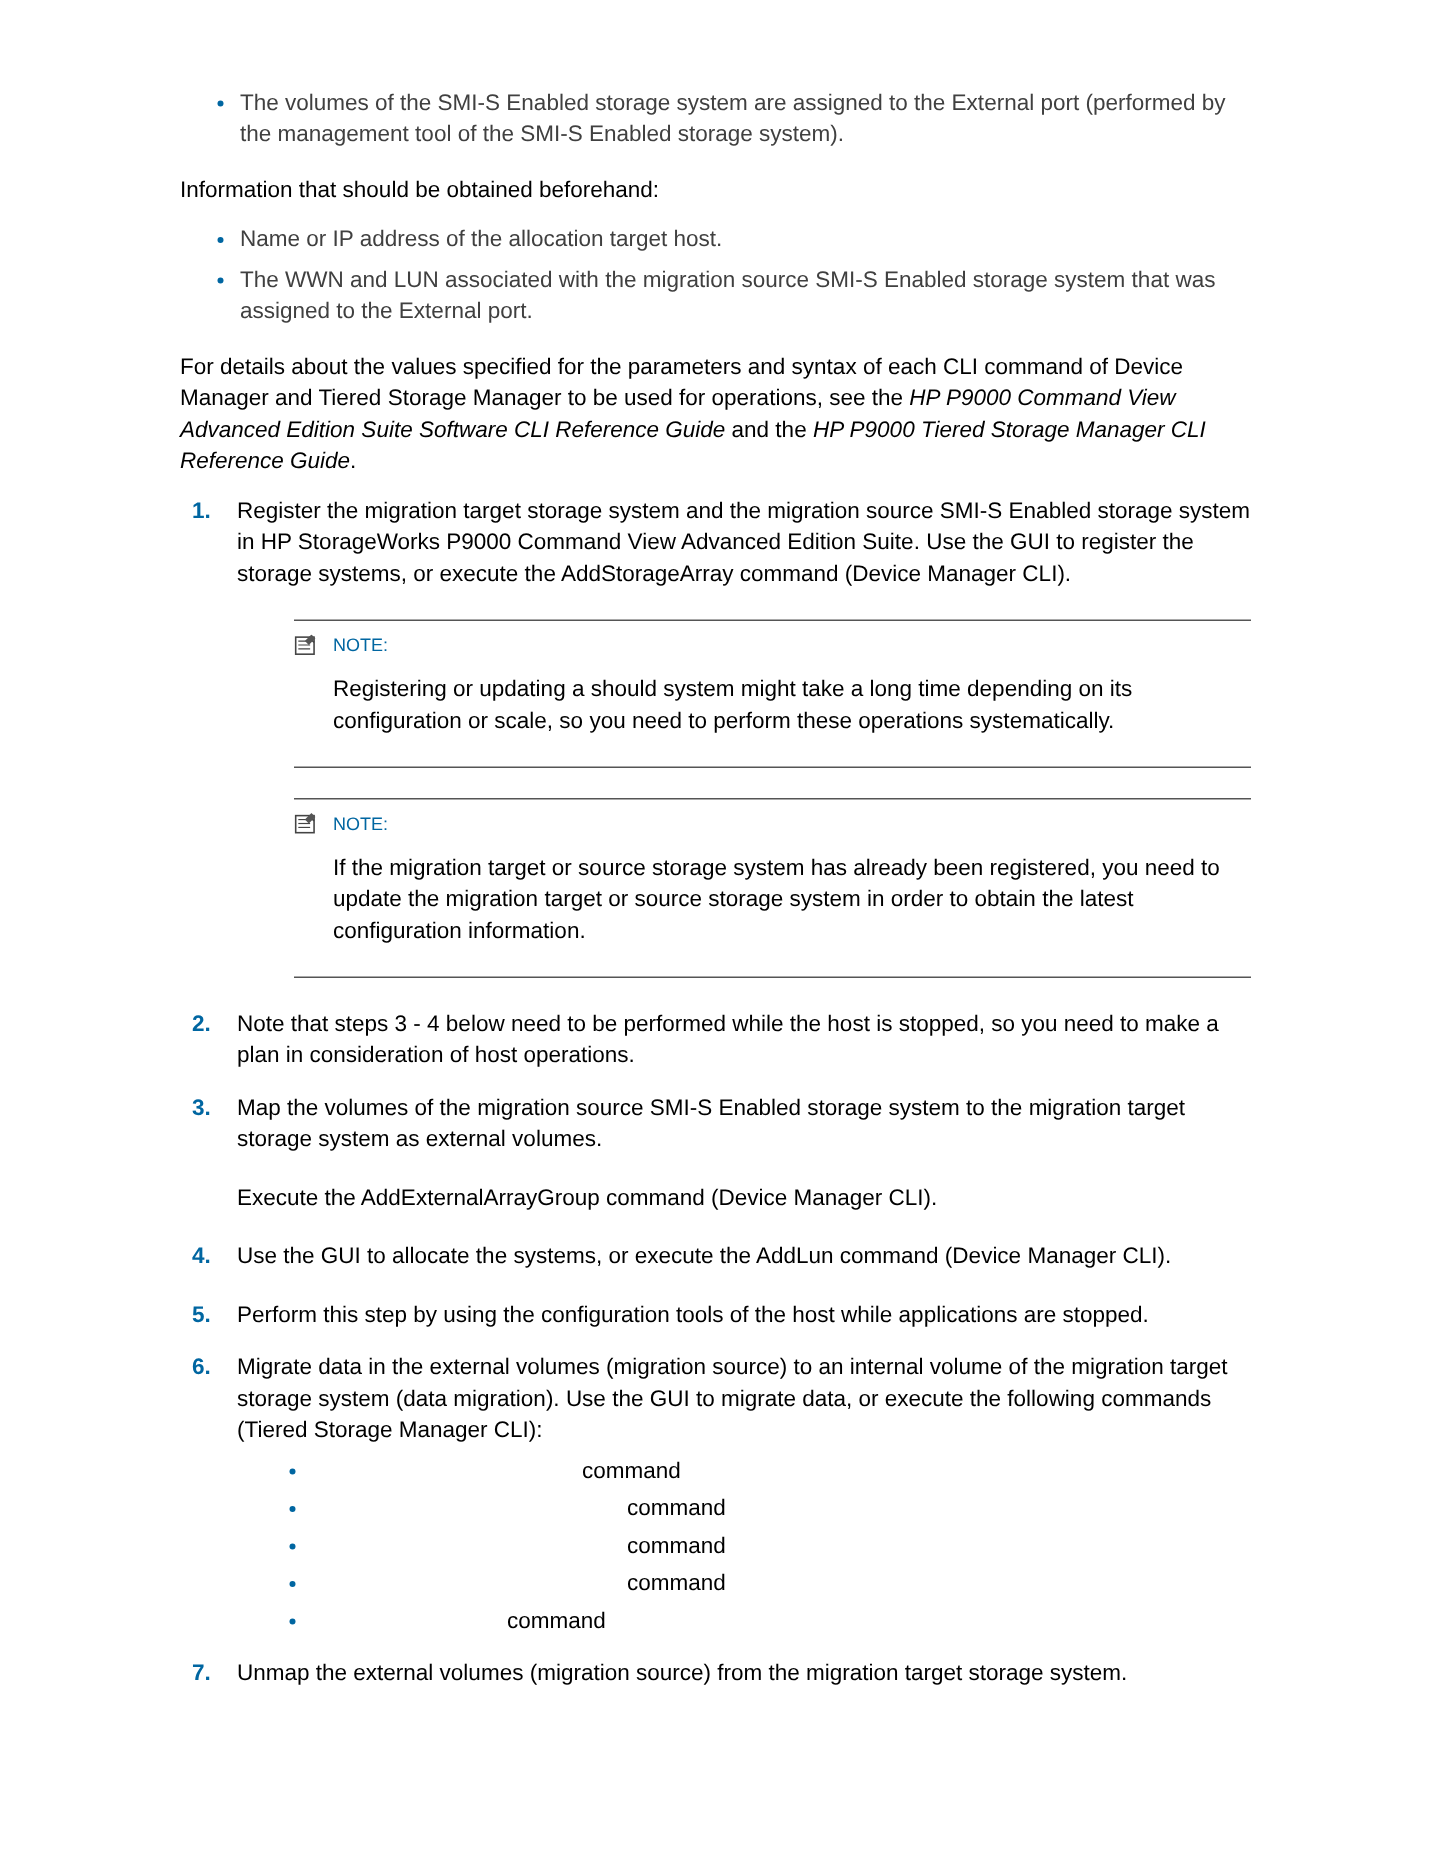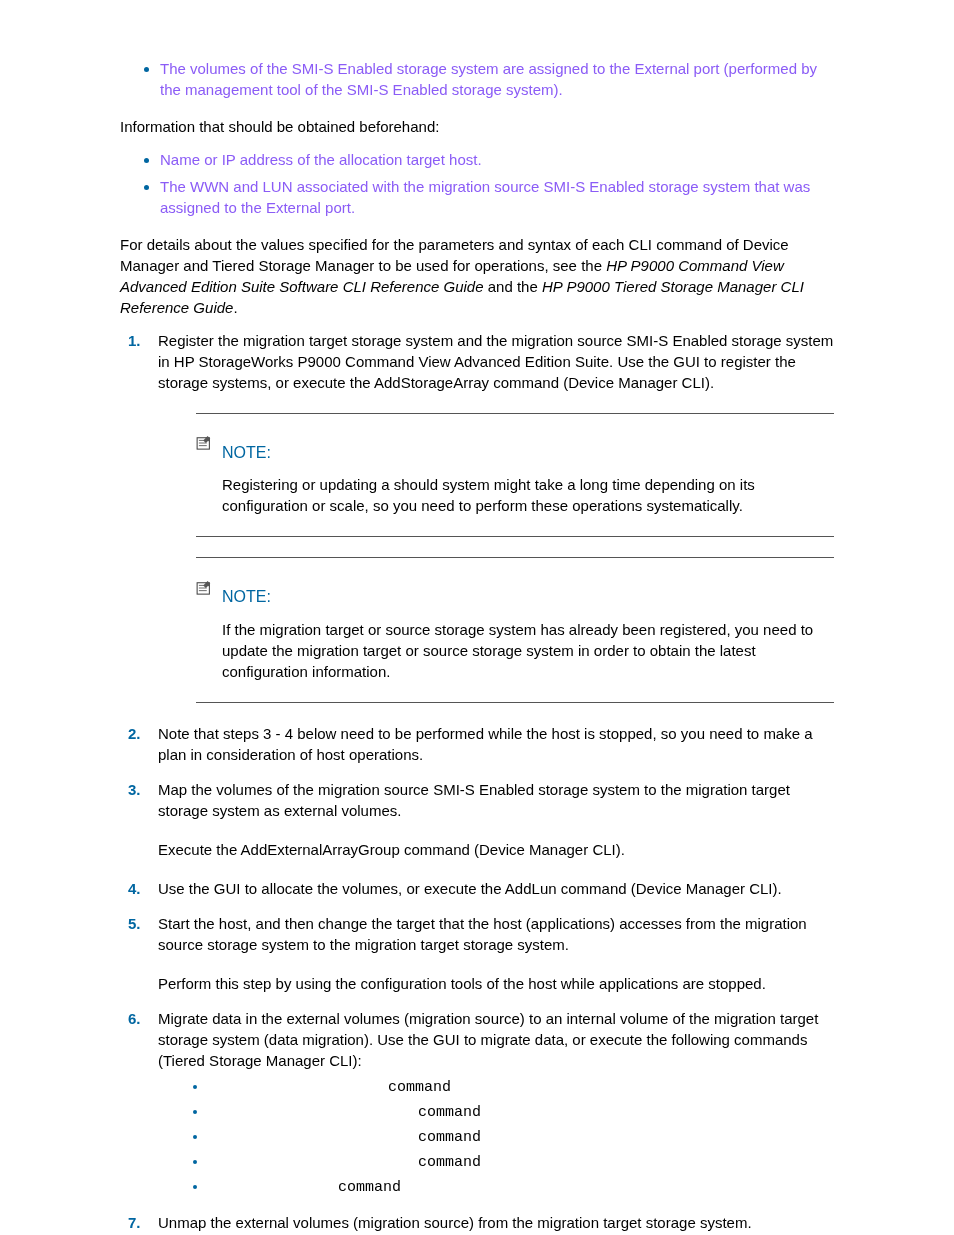--- a/index.html
+++ b/index.html
@@ -12,21 +12,21 @@
       width: 954px;
       box-sizing: border-box;
     }
     ul.bullet {
       list-style-type: disc;
       margin: 8px 0 16px 0;
       padding-left: 40px;
     }
     ul.bullet li {
       margin-bottom: 6px;
-      color: #8b5cf6;
+      color: #404040;
     }
     ul.bullet li::marker {
       color: #0066a1;
     }
     ol.steps {
       list-style: none;
       margin: 10px 0 0 0;
       padding: 0;
     }
     ol.steps > li {
@@ -59,34 +59,32 @@
       margin-bottom: 10px;
     }
     .note-icon {
       width: 18px;
       height: 14px;
       margin-right: 8px;
       flex-shrink: 0;
     }
     .note-label {
       color: #0066a1;
-      font-size: 16px;
-      margin-top: 20px;
+      font-size: 12px;
     }
     .note-body {
       margin-left: 26px;
     }
     .sub-bullets {
       list-style-type: disc;
       margin: 6px 0 0 0;
       padding-left: 50px;
     }
     .sub-bullets li {
       margin-bottom: 4px;
-      font-family: Liberation Mono, monospace;
     }
     .sub-bullets li::marker {
       color: #0066a1;
     }
     .cmd-word {
       display: inline-block;
     }
     .step-extra {
       margin-top: 18px;
     }
@@ -151,26 +149,25 @@
   </li>
 
   <li>
     <span class="step-num">3.</span>
     <div>Map the volumes of the migration source SMI-S Enabled storage system to the migration target storage system as external volumes.</div>
     <div class="step-extra">Execute the AddExternalArrayGroup command (Device Manager CLI).</div>
   </li>
 
   <li>
     <span class="step-num">4.</span>
-    <div class="step-extra">Use the GUI to allocate the volumes, or execute the AddLun command (Device Manager CLI).</div>
+    <div class="step-extra">Use the GUI to allocate the systems, or execute the AddLun command (Device Manager CLI).</div>
   </li>
 
   <li>
     <span class="step-num">5.</span>
-    <div>Start the host, and then change the target that the host (applications) accesses from the migration source storage system to the migration target storage system.</div>
     <div class="step-extra">Perform this step by using the configuration tools of the host while applications are stopped.</div>
   </li>
 
   <li>
     <span class="step-num">6.</span>
     <div>Migrate data in the external volumes (migration source) to an internal volume of the migration target storage system (data migration). Use the GUI to migrate data, or execute the following commands (Tiered Storage Manager CLI):</div>
     <ul class="sub-bullets">
       <li><span class="cmd-word" style="padding-left:180px">command</span></li>
       <li><span class="cmd-word" style="padding-left:210px">command</span></li>
       <li><span class="cmd-word" style="padding-left:210px">command</span></li>

